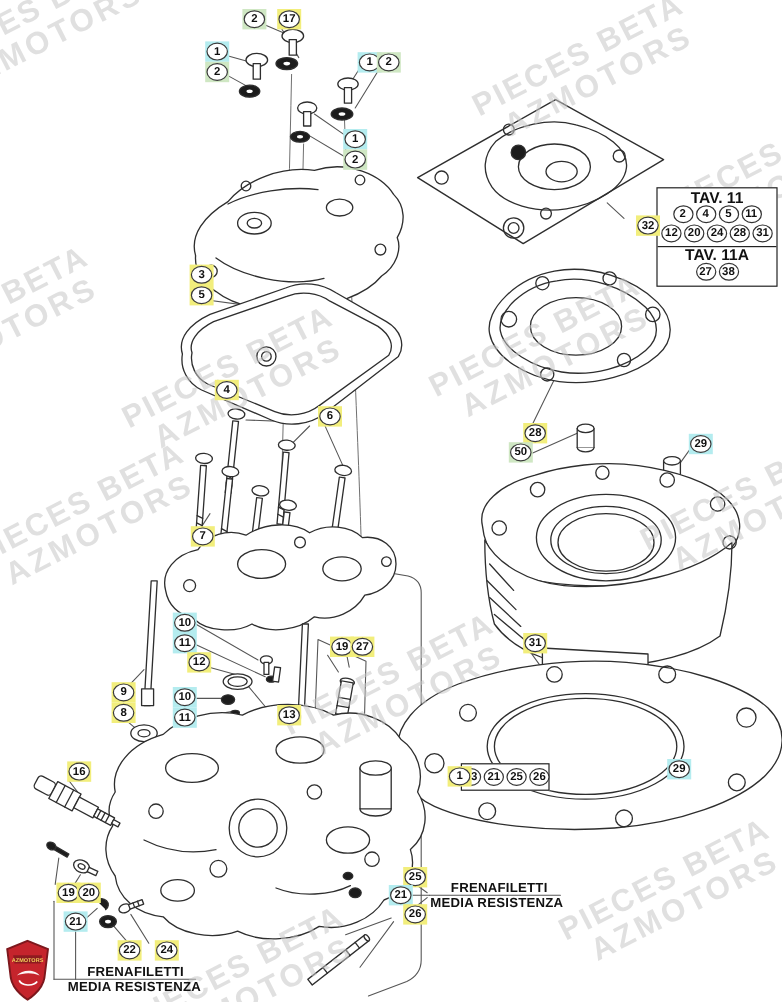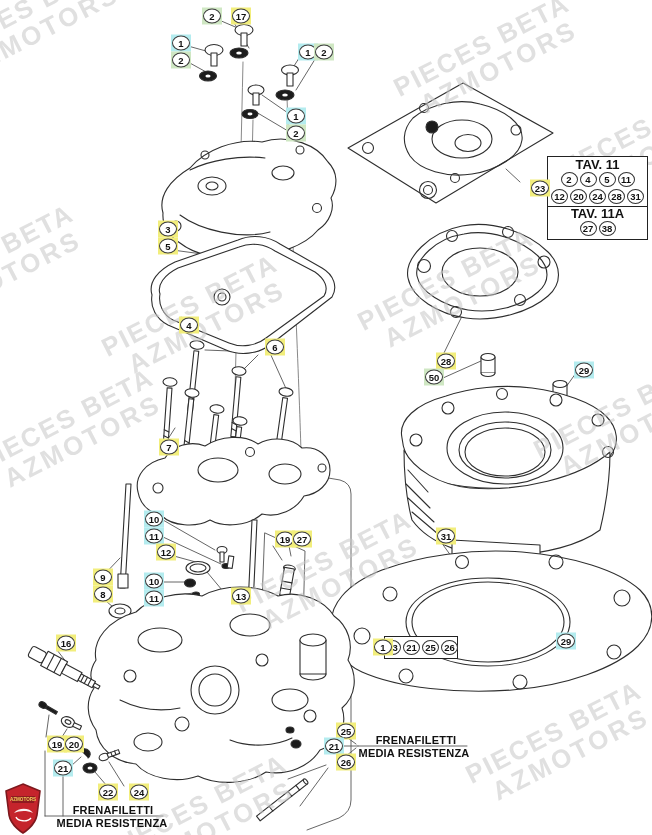--- a/index.html
+++ b/index.html
@@ -479,21 +479,21 @@
     <div class="co yellow" style="left: 156px; top: 229px;">
       <span class="circ">3</span>
     </div>
     <div class="co yellow" style="left: 156px; top: 246px;">
       <span class="circ">5</span>
     </div>
     <div class="co yellow" style="left: 177px; top: 325px;">
       <span class="circ">4</span>
     </div>
     <div class="co yellow" style="left: 528px; top: 188px;">
-      <span class="circ">23</span>
+      <span class="circ">32</span>
     </div>
     <div class="co yellow" style="left: 263px; top: 347px;">
       <span class="circ">6</span>
     </div>
     <div class="co yellow" style="left: 157px; top: 447px;">
       <span class="circ">7</span>
     </div>
     <div class="co yellow" style="left: 434px; top: 361px;">
       <span class="circ">28</span>
     </div>

